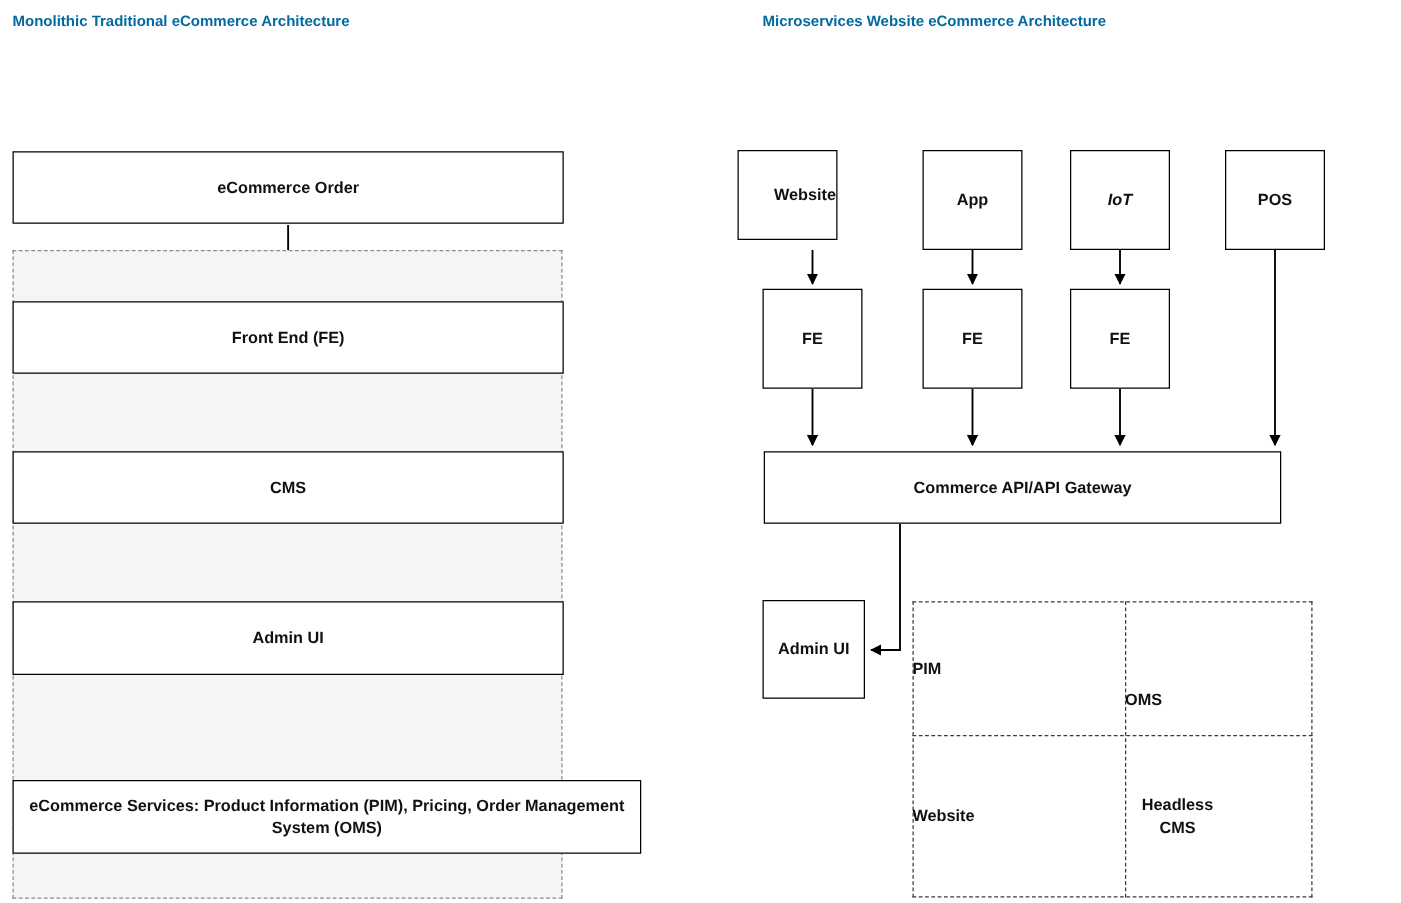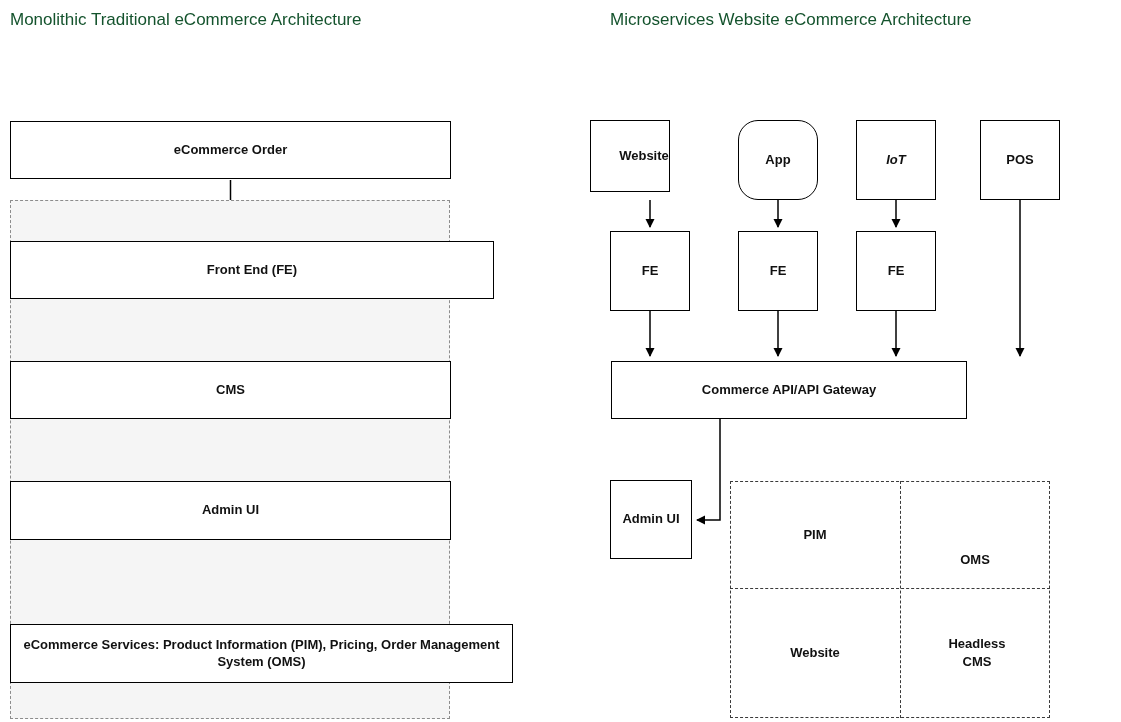--- a/index.html
+++ b/index.html
@@ -18,23 +18,23 @@
   .connector-layer {
     position: absolute;
     left: 0;
     top: 0;
     width: 1121px;
     height: 722px;
     pointer-events: none;
   }
   .diagram-title {
     position: absolute;
-    font-size: 17px;
-    font-weight: normal;
-    color: #14532d;
+    font-size: 12px;
+    font-weight: bold;
+    color: #0369a1;
     white-space: nowrap;
   }
   .node {
     position: absolute;
     box-sizing: border-box;
     background: #ffffff;
     border: 1.5px solid #000000;
     display: flex;
     align-items: center;
     justify-content: center;
@@ -64,21 +64,21 @@
   }
   .grid-divider-h {
     position: absolute;
     height: 0;
     border-top: 1px dashed #3a3a3a;
   }
   .grid-cell {
     position: absolute;
     display: flex;
     align-items: center;
-    justify-content: center;
+    justify-content: flex-start;
     text-align: center;
     font-size: 13px;
     font-weight: bold;
     color: #111111;
     line-height: 1.35;
   }
   .grid-cell .wrap-narrow {
     display: inline-block;
     max-width: 84px;
   }
@@ -105,38 +105,38 @@
     <path d="M720,419 V520 H697" stroke="#000000" stroke-width="1.5" fill="none" marker-end="url(#arrow)"></path>
   </svg>
 
   <div class="diagram-title" style="left:10px; top:10px;">Monolithic Traditional eCommerce Architecture</div>
   <div class="diagram-title" style="left:610px; top:10px;">Microservices Website eCommerce Architecture</div>
 
   <div class="dashed-container" style="left:10px; top:200px; width:440px; height:519px;"></div>
 
   <div class="node" style="left:10px; top:121px; width:441px; height:58px;">eCommerce Order</div>
 
-  <div class="node" style="left:10px; top:241px; width:484px; height:58px;">Front End (FE)</div>
+  <div class="node" style="left:10px; top:241px; width:441px; height:58px;">Front End (FE)</div>
 
   <div class="node" style="left:10px; top:361px; width:441px; height:58px;">CMS</div>
 
   <div class="node" style="left:10px; top:481px; width:441px; height:59px;">Admin UI</div>
 
   <div class="node wide" style="left:10px; top:624px; width:503px; height:59px;">eCommerce Services: Product Information (PIM), Pricing, Order Management System (OMS)</div>
 
   <div class="node" style="left:590px; top:120px; width:80px; height:72px;padding-left:28px;">Website</div>
-  <div class="node" style="left:738px; top:120px; width:80px; height:80px;border-radius:20px;">App</div>
+  <div class="node" style="left:738px; top:120px; width:80px; height:80px;">App</div>
   <div class="node" style="left:856px; top:120px; width:80px; height:80px;font-style:italic;">IoT</div>
   <div class="node" style="left:980px; top:120px; width:80px; height:80px;">POS</div>
 
   <div class="node" style="left:610px; top:231px; width:80px; height:80px;">FE</div>
   <div class="node" style="left:738px; top:231px; width:80px; height:80px;">FE</div>
   <div class="node" style="left:856px; top:231px; width:80px; height:80px;">FE</div>
 
-  <div class="node" style="left:611px; top:361px; width:356px; height:58px;">Commerce API/API Gateway</div>
+  <div class="node" style="left:611px; top:361px; width:414px; height:58px;">Commerce API/API Gateway</div>
 
   <div class="node" style="left:610px; top:480px; width:82px; height:79px;">Admin UI</div>
 
   <div class="services-grid" style="left:730px; top:481px; width:320px; height:237px;"></div>
   <div class="grid-divider-v" style="left:900px; top:481px; height:237px;"></div>
   <div class="grid-divider-h" style="left:730px; top:588px; width:320px;"></div>
 
   <div class="grid-cell" style="left:730px; top:481px; width:170px; height:107px;">
     <span>PIM</span>
   </div>

